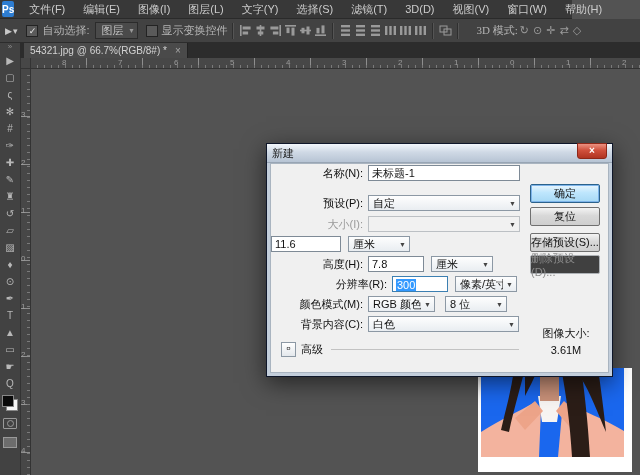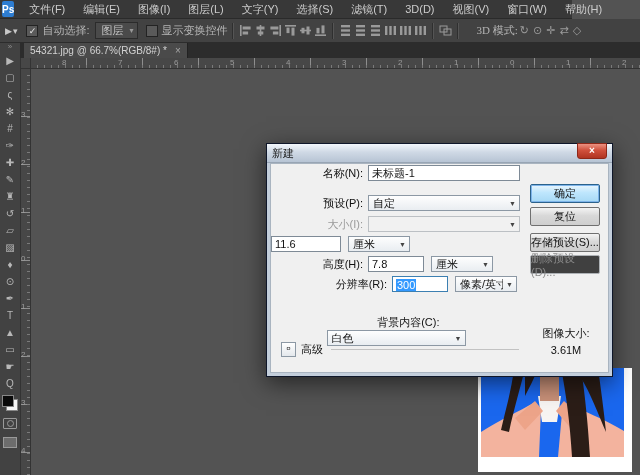--- a/index.html
+++ b/index.html
@@ -322,24 +322,35 @@
         <span class="lbl">分辨率(R):</span>
         <span class="tin" style="width:56px;border-color:#3c7fb1;align-items:flex-end;">
             <span class="sel-txt">300</span>
           </span>
         <span class="cmb" style="width:62px;margin-left:7px;">
           <span class="cv">像素/英寸</span>
           <span class="ca">▼</span>
         </span>
       </div>
 
-
-      <div class="row" style="left:0;top:151px;width:250px;flex-direction:column;">
+      <div class="row" style="left:0;top:131px;width:250px;">
+        <span class="lbl">颜色模式(M):</span>
+        <span class="cmb" style="width:67px;">
+          <span class="cv">RGB 颜色</span>
+          <span class="ca">▼</span>
+        </span>
+        <span class="cmb" style="width:62px;margin-left:10px;">
+          <span class="cv">8 位</span>
+          <span class="ca">▼</span>
+        </span>
+      </div>
+
+      <div class="row" style="left:0;top:151px;width:250px;">
         <span class="lbl">背景内容(C):</span>
-        <span class="cmb" style="width:139px;">
+        <span class="cmb" style="width:151px;">
           <span class="cv">白色</span>
           <span class="ca">▼</span>
         </span>
       </div>
 
       <div class="row" style="left:10px;top:176px;width:238px;">
         <span class="adv-btn">¤</span>
         <span>高级</span>
         <span class="adv-line"></span>
       </div>

